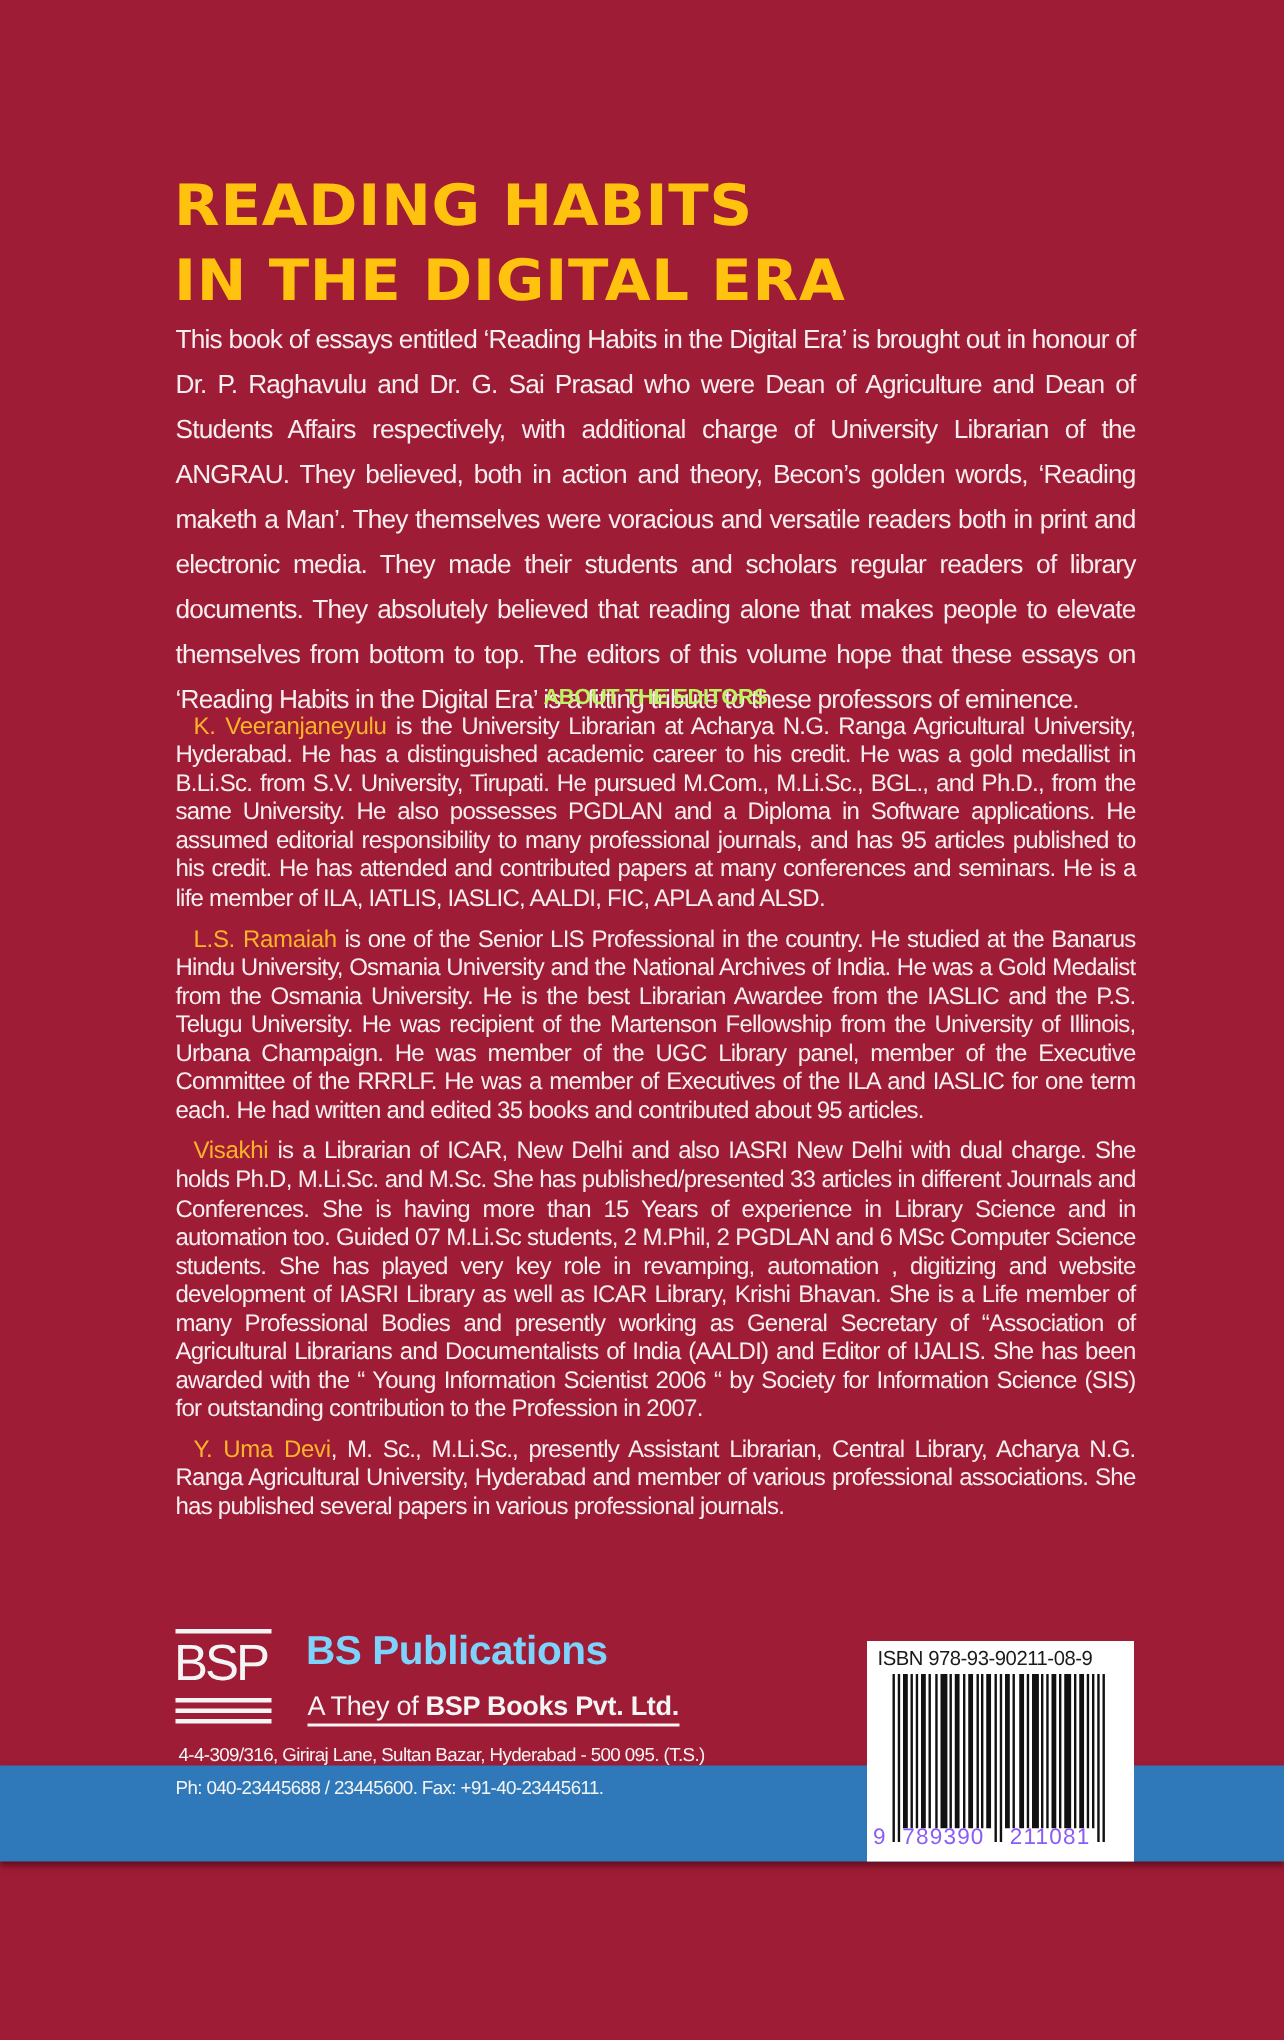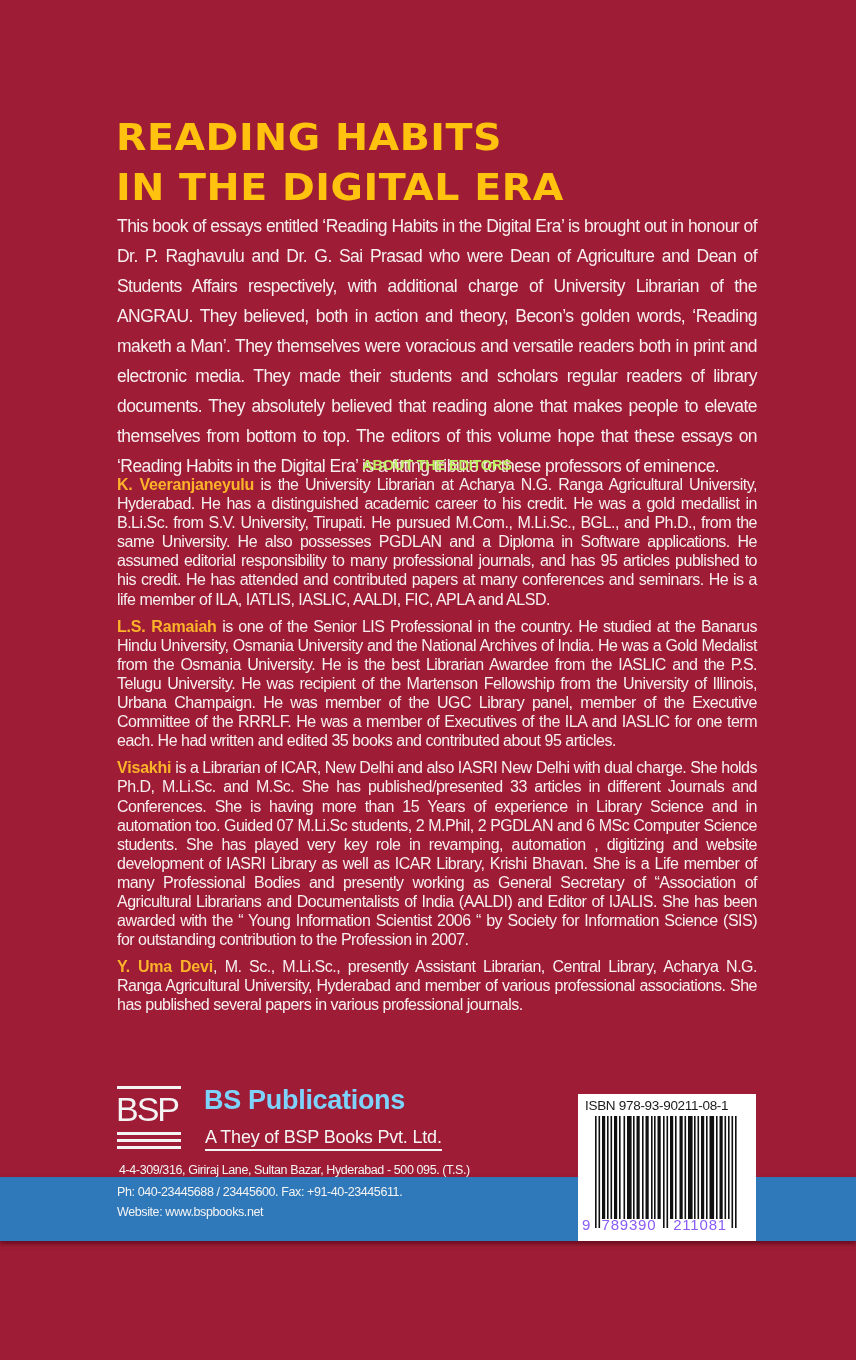--- a/index.html
+++ b/index.html
@@ -64,22 +64,23 @@
     .bio {
       margin: 0 0 8px 0;
       font-size: 16px;
       line-height: 19.1px;
       letter-spacing: -0.5px;
       text-align: justify;
       text-align-last: left;
     }
     .bio .name {
       color: #fbb32a;
-      font-weight: bold;
+      font-weight: normal;
       letter-spacing: -0.2px;
+      margin-left: 12px;
     }
     
     .logo {
       position: absolute;
       left: 117px;
       top: 1086px;
       width: 64px;
       height: 64px;
     }
     .logo .bar {
@@ -115,21 +116,21 @@
       position: absolute;
       left: 205px;
       top: 1127px;
       font-size: 18px;
       color: #f4f4f4;
       line-height: 20px;
       padding-bottom: 2px;
       border-bottom: 2px solid #f4f4f4;
       letter-spacing: -0.2px;
     }
-    .pub-unit b { font-weight: normal; text-align: center; }
+    .pub-unit b { font-weight: bold; text-align: center; }
     .address {
       position: absolute;
       left: 117px;
       top: 1161px;
       font-size: 12.5px;
       color: #f4f4f4;
       letter-spacing: -0.4px;
       margin: 2px;
     }
     .blue-band {
@@ -222,25 +223,24 @@
 
 <h3 class="pub-name">BS Publications</h3>
 <div class="pub-unit">
   <span>A They of </span><b>BSP Books Pvt. Ltd.</b>
 </div>
 
 <p class="address">4-4-309/316, Giriraj Lane, Sultan Bazar, Hyderabad - 500 095. (T.S.)</p>
 
 <div class="contact">
   <div>Ph: 040-23445688 / 23445600.  Fax: +91-40-23445611.</div>
-  <div>Website: www.bspbooks.net</div>
 </div>
 
 <div class="barcode-box">
-  <div class="isbn-label">ISBN 978-93-90211-08-1</div>
+  <div class="isbn-label">ISBN 978-93-90211-08-9</div>
   <svg class="barcode-svg" width="178" height="147" viewBox="0 0 178 147">
     <g fill="#111">
 
       <rect x="17" y="22" width="1.6" height="112"></rect>
       <rect x="20.5" y="22" width="1.6" height="112"></rect>
 
       <rect x="24" y="22" width="3.2" height="103"></rect>
       <rect x="29" y="22" width="1.6" height="103"></rect>
       <rect x="32.5" y="22" width="1.6" height="103"></rect>
       <rect x="36" y="22" width="3.2" height="103"></rect>

